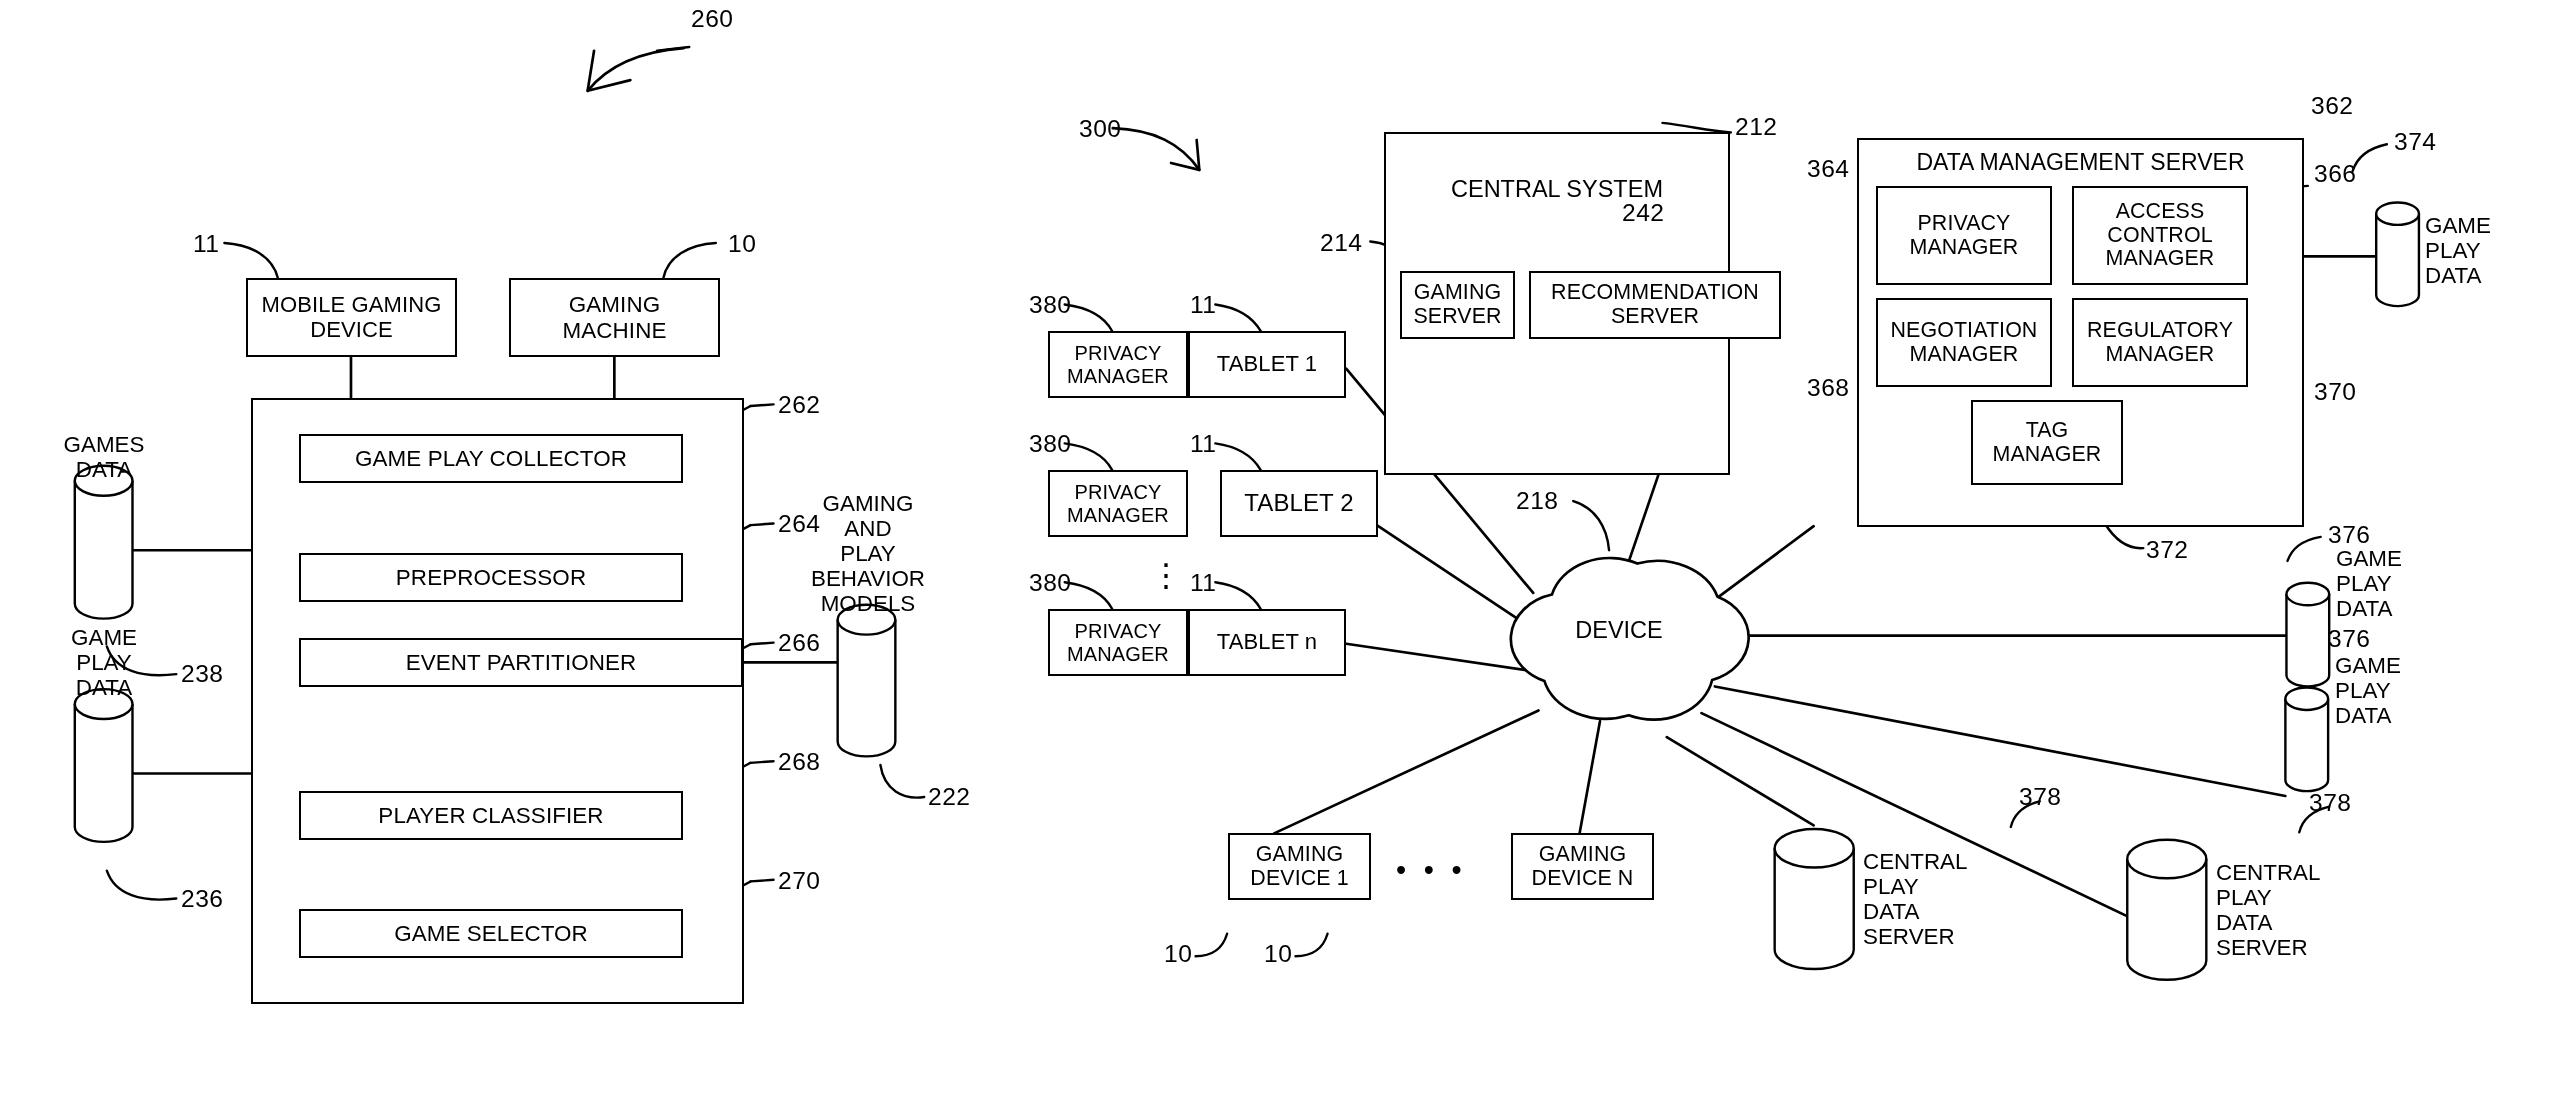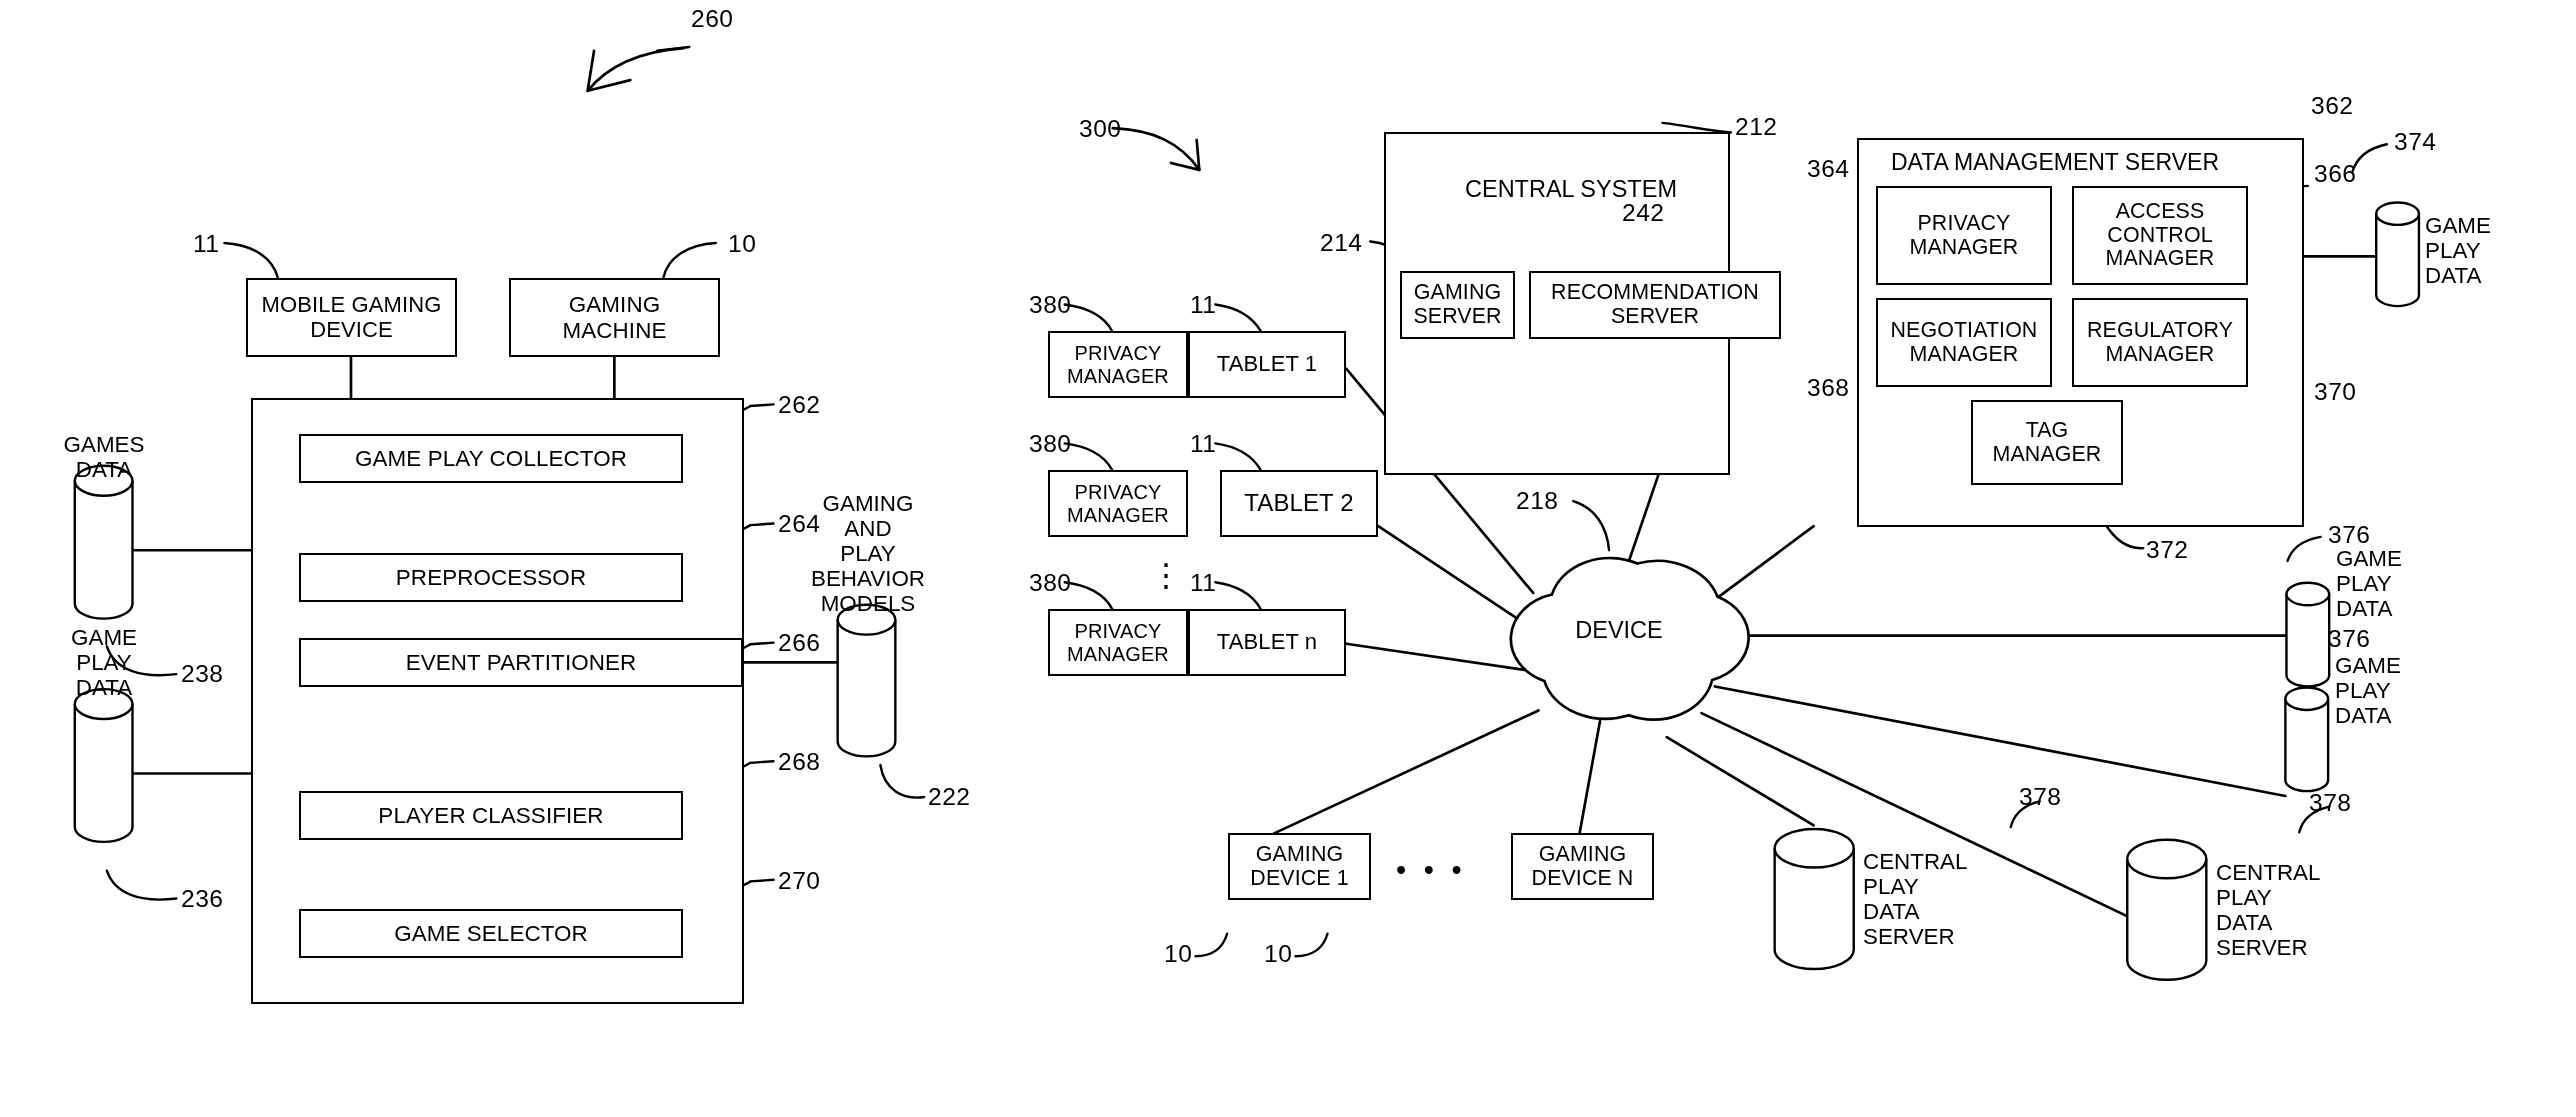--- a/index.html
+++ b/index.html
@@ -215,33 +215,33 @@
   <div class="cap" style="left:785px;top:491px;width:166px;">GAMING
 AND
 PLAY
 BEHAVIOR
 MODELS</div>
   <div class="num" style="left:928px;top:783px;">222</div>
 
   <div class="num" style="left:1079px;top:115px;">300</div>
 
   <div class="box outer" style="left:1384px;top:132px;width:346px;height:343px;"></div>
-  <div class="ttl" style="left:1384px;top:176px;width:346px;text-align:center;padding-left:14px;">CENTRAL SYSTEM</div>
+  <div class="ttl" style="left:1384px;top:176px;width:346px;text-align:center;">CENTRAL SYSTEM</div>
   <div class="num" style="left:1735px;top:113px;">212</div>
 
   <div class="box" style="left:1400px;top:271px;width:115px;height:68px;font-size:21.4px;white-space:pre;">GAMING
 SERVER</div>
   <div class="num" style="left:1320px;top:229px;">214</div>
 
   <div class="box" style="left:1529px;top:271px;width:252px;height:68px;font-size:21.4px;white-space:pre;">RECOMMENDATION
 SERVER</div>
   <div class="num" style="left:1622px;top:199px;">242</div>
 
   <div class="box outer" style="left:1857px;top:138px;width:447px;height:389px;"></div>
-  <div class="ttl" style="left:1857px;top:149px;width:447px;font-size:23px;padding-left:34px;">DATA MANAGEMENT SERVER</div>
+  <div class="ttl" style="left:1857px;top:149px;width:447px;text-align:center;font-size:23px;">DATA MANAGEMENT SERVER</div>
   <div class="num" style="left:2311px;top:92px;">362</div>
 
   <div class="box" style="left:1876px;top:186px;width:176px;height:99px;font-size:21.4px;white-space:pre;">PRIVACY
 MANAGER</div>
   <div class="num" style="left:1807px;top:155px;">364</div>
 
   <div class="box" style="left:2072px;top:186px;width:176px;height:99px;font-size:21.4px;white-space:pre;">ACCESS
 CONTROL
 MANAGER</div>
   <div class="num" style="left:2314px;top:160px;">366</div>

